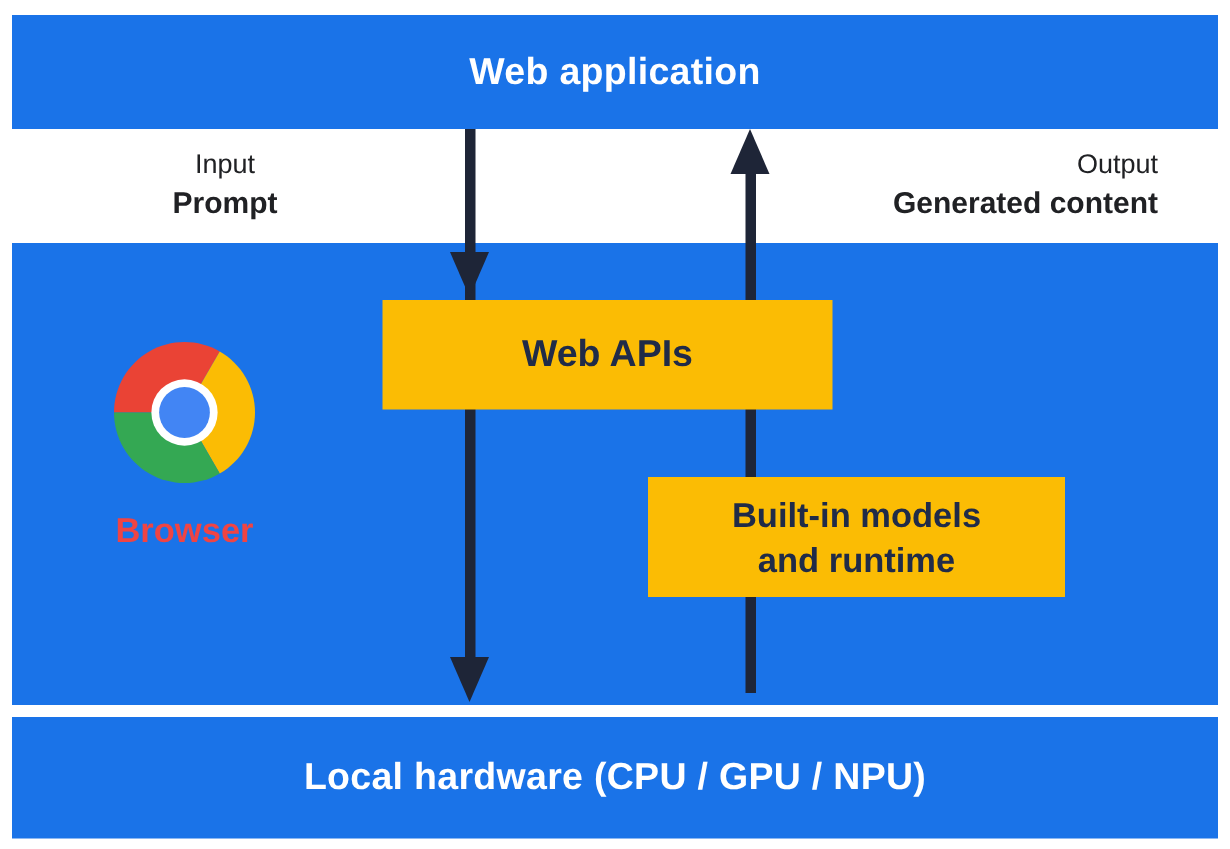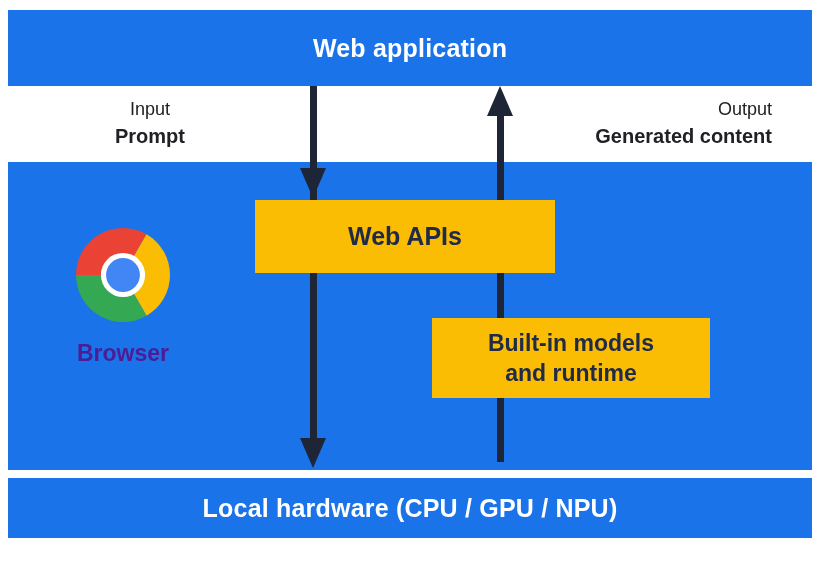--- a/index.html
+++ b/index.html
@@ -7,21 +7,21 @@
   body { font-family: "Liberation Sans", "DejaVu Sans", sans-serif; position: relative; overflow: hidden; }
   .canvas { position: absolute; left: 0; top: 0; width: 820px; height: 566px; background: #ffffff; border-radius: 18px; }
 
   .bar {
     position: absolute; left: 8px; width: 804px;
     background: #1a73e8; color: #ffffff;
     display: flex; align-items: center; justify-content: center;
     font-weight: 700; font-size: 25px; letter-spacing: 0.2px;
   }
   .bar.top { top: 10px; height: 76px; }
-  .bar.bottom { top: 478px; height: 60px; }
+  .bar.bottom { top: 478px; height: 81px; }
 
   .main-box {
     position: absolute; left: 8px; top: 162px; width: 804px; height: 308px;
     background: #1a73e8; z-index: 0;
   }
 
   .io-label { position: absolute; z-index: 1; color: #202124; }
   .io-label .io-title { font-size: 18px; font-weight: 400; line-height: 26px; }
   .io-label .io-value { font-size: 20px; font-weight: 700; line-height: 28px; }
   .io-label.input { left: 60px; top: 96px; width: 180px; text-align: center; }
@@ -42,21 +42,21 @@
     position: absolute; background: #fbbc04; color: #202b48;
     display: flex; flex-direction: column; align-items: center; justify-content: center;
     font-weight: 700; z-index: 3; text-align: center;
   }
   .web-apis { left: 255px; top: 200px; width: 300px; height: 73px; font-size: 25px; }
   .builtin { left: 432px; top: 318px; width: 278px; height: 80px; font-size: 23px; line-height: 30px; }
 
   .chrome-logo { position: absolute; left: 76px; top: 228px; width: 94px; height: 94px; z-index: 3; }
   .browser-label {
     position: absolute; left: 43px; top: 340px; width: 160px; z-index: 3;
-    color: #4c1d95; font-weight: 700; font-size: 23px; text-align: center;
+    color: #ef4444; font-weight: 700; font-size: 23px; text-align: center;
   }
 </style>
 </head>
 <body>
 
 <div class="canvas">
 
   <div class="bar top">
     <span>Web application</span>
   </div>

